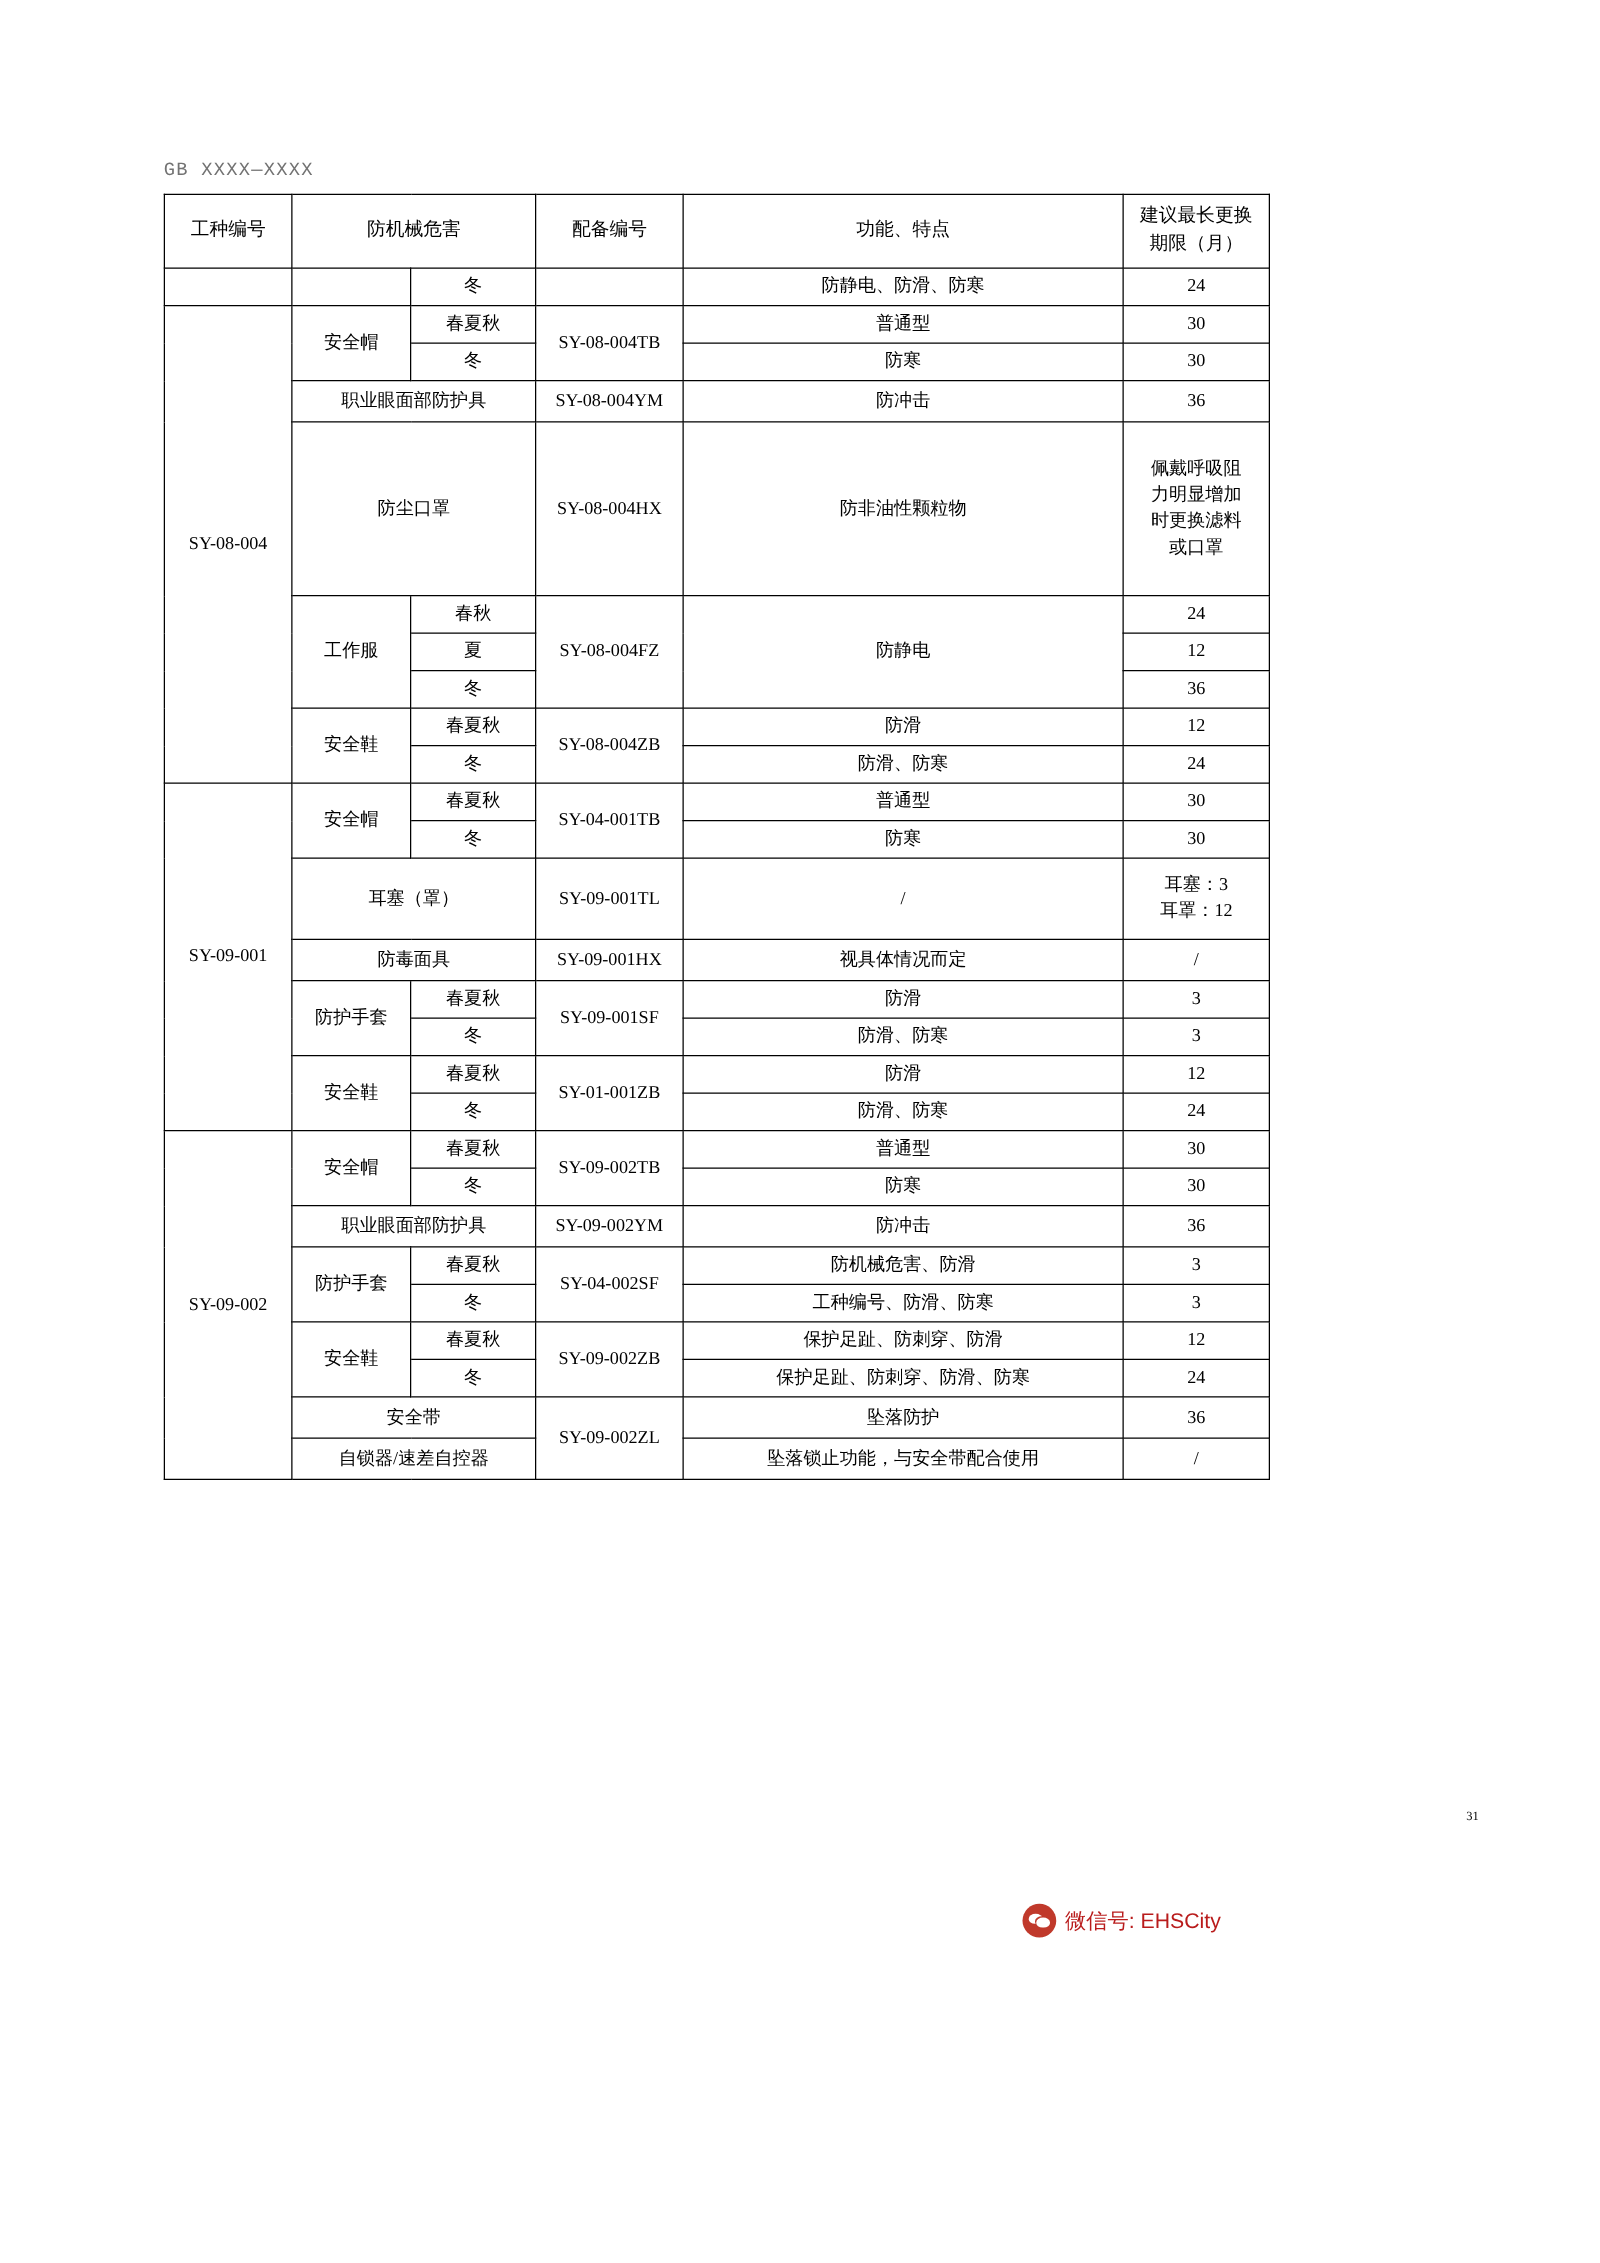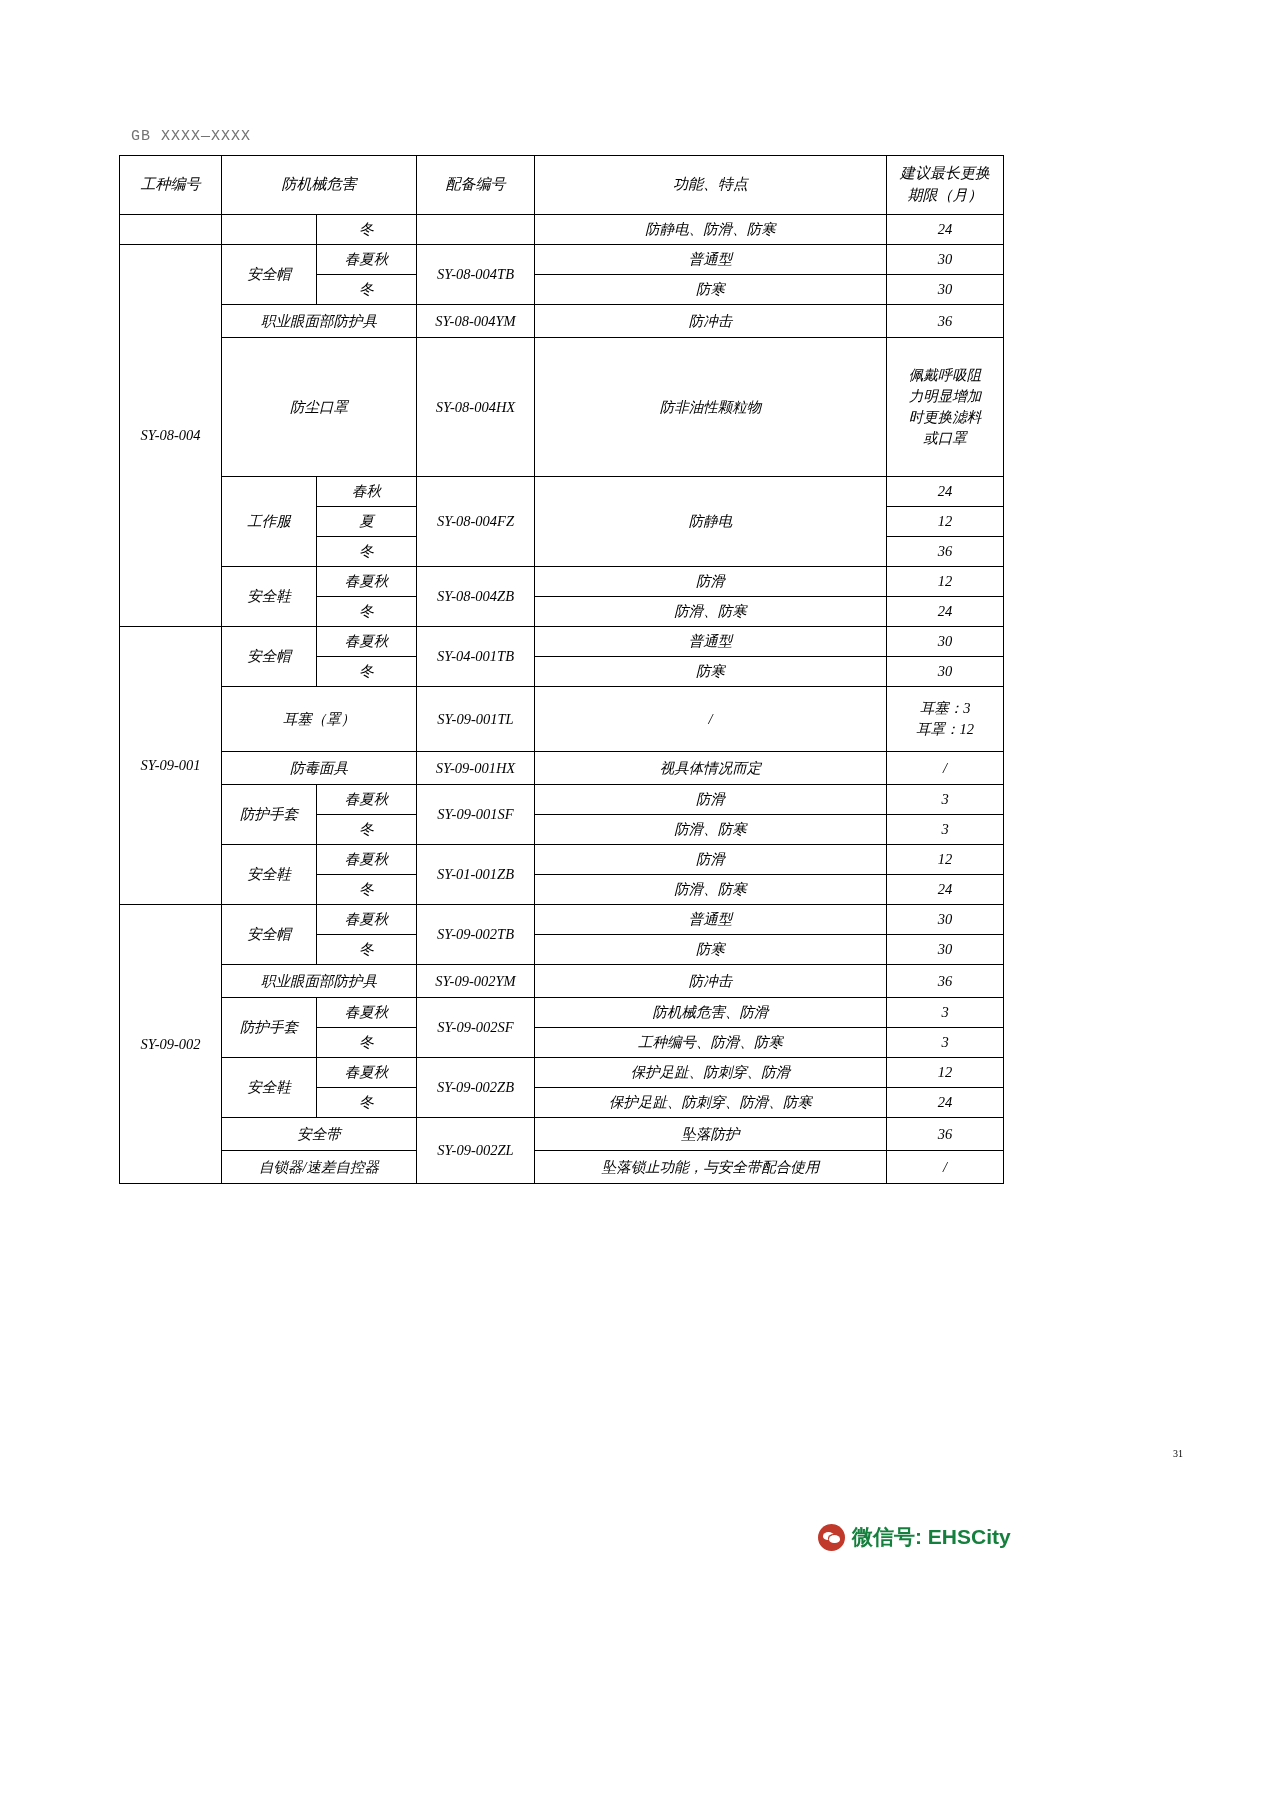--- a/index.html
+++ b/index.html
@@ -25,27 +25,26 @@
     position: absolute;
     left: 131px;
     top: 128px;
     font-family: "Liberation Mono", "DejaVu Sans Mono", monospace;
     font-size: 15px;
     letter-spacing: 1px;
     color: #737373;
   }
   table.ppe {
     position: absolute;
-    left: 119px;
+    left: 131px;
     top: 155px;
     width: 884px;
     border-collapse: collapse;
     table-layout: fixed;
     font-size: 14.5px;
-    font-style: italic;
   }
   table.ppe td, table.ppe th {
     border: 1px solid #000;
     padding: 4px 6px;
     vertical-align: middle;
     font-weight: normal;
     line-height: 1.45;
   }
   th.hdr {
     text-align: center;
@@ -68,24 +67,23 @@
     top: 1448px;
     font-size: 10px;
   }
   .wm {
     position: absolute;
     left: 818px;
     top: 1523px;
     display: flex;
     align-items: center;
     gap: 7px;
-    color: #15803d;
+    color: #b91c1c;
     font-family: "Liberation Sans", "DejaVu Sans", sans-serif;
-    font-size: 21px;
-    font-weight: bold;
+    font-size: 17px;
   }
   .wm-badge {
     width: 27px; height: 27px;
     border-radius: 50%;
     background: #c0392b;
     position: relative;
     flex: none;
   }
   .wm-badge::before {
     content: "";
@@ -260,21 +258,21 @@
       </tr>
       <tr class="row-sm">
         <td class="c-center" colspan="2">职业眼面部防护具</td>
         <td class="c-center">SY-09-002YM</td>
         <td class="c-left">防冲击</td>
         <td class="c-center">36</td>
       </tr>
       <tr>
         <td class="c-center" rowspan="2">防护手套</td>
         <td class="c-center">春夏秋</td>
-        <td class="c-center" rowspan="2">SY-09-002SF</td>
+        <td class="c-center" rowspan="2">SY-04-002SF</td>
         <td class="c-left">防机械危害、防滑</td>
         <td class="c-center">3</td>
       </tr>
       <tr>
         <td class="c-center">冬</td>
         <td class="c-left">工种编号、防滑、防寒</td>
         <td class="c-center">3</td>
       </tr>
       <tr>
         <td class="c-center" rowspan="2">安全鞋</td>

